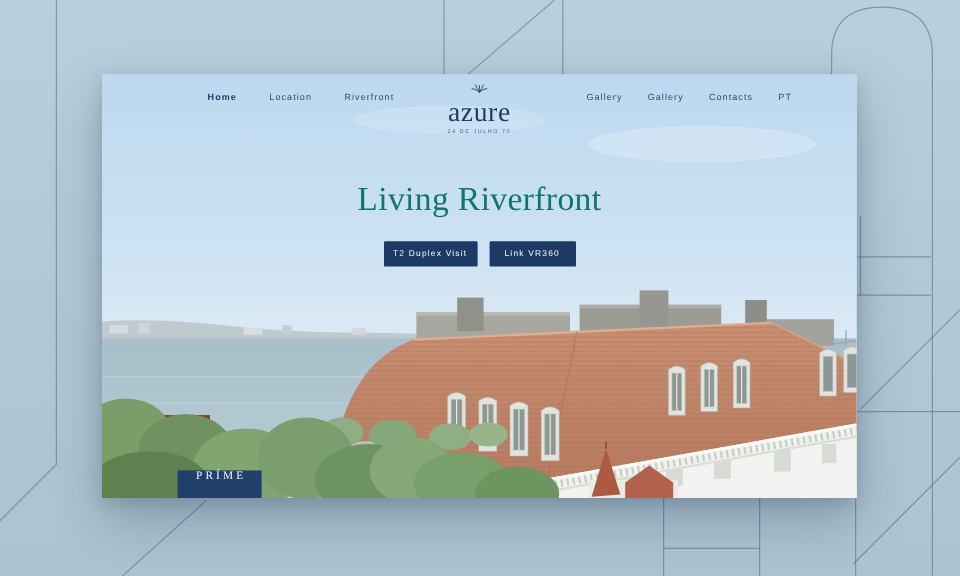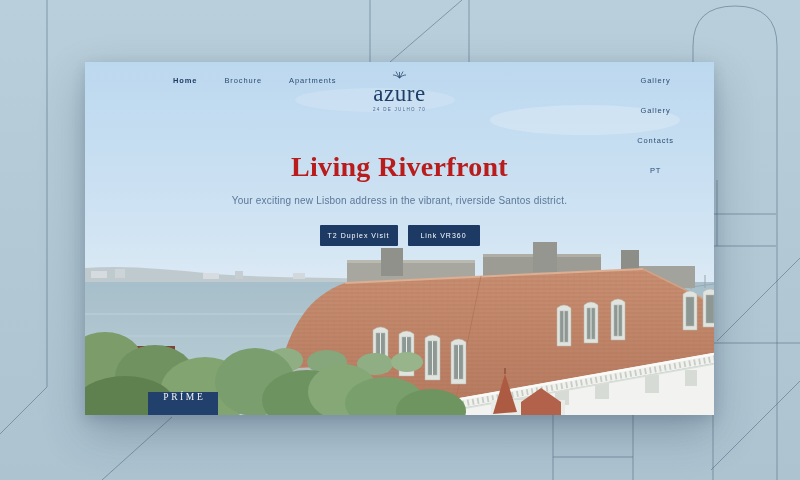--- a/index.html
+++ b/index.html
@@ -6,30 +6,30 @@
   body{width:800px;height:480px;overflow:hidden;font-family:"Liberation Sans",sans-serif;}
   .canvas{position:relative;width:800px;height:480px;background:linear-gradient(180deg,#b9cfdb 0%,#b2c8d4 55%,#adc3d0 100%);overflow:hidden;}
   .deco{position:absolute;inset:0;z-index:0;}
   .site{position:absolute;left:85px;top:62px;width:629px;height:353px;z-index:1;overflow:hidden;
         box-shadow:0 18px 40px rgba(40,60,85,.30),0 4px 12px rgba(40,60,85,.18);background:#c7def1;}
   .photo{position:absolute;inset:0;z-index:0;}
 
   
   .nav-left,.nav-right{position:absolute;top:14px;display:flex;align-items:center;z-index:3;margin-left:28px;}
   .nav-left{left:60px;gap:27px;}
-  .nav-right{right:40px;gap:21px;flex-direction:column;}
+  .nav-right{right:54px;gap:21px;}
   .nav-item{font-size:7.5px;letter-spacing:.9px;color:#2b4d73;cursor:pointer;white-space:nowrap;}
   .nav-item.active{font-weight:700;color:#1d3c64;}
   .logo{position:absolute;left:50%;top:3px;transform:translateX(-50%);text-align:center;z-index:3;cursor:pointer;}
   .logo-name{font-family:Liberation Serif, serif;font-size:23px;line-height:22px;letter-spacing:.5px;color:#1f3e66;}
   .logo-tagline{font-size:4.5px;letter-spacing:1.3px;color:#46688e;margin-top:2px;}
 
   
   .hero{position:absolute;left:0;right:0;top:90px;text-align:center;z-index:3;}
-  .hero-title{font-family:"Liberation Serif",serif;font-weight:700;font-size:28px;line-height:30px;color:#b91c1c;margin:0;letter-spacing:.3px;}
+  .hero-title{font-family:"Liberation Serif",serif;font-weight:400;font-size:28px;line-height:30px;color:#0f766e;margin:0;letter-spacing:.3px;}
   .hero-sub{font-size:10px;color:#5c7898;margin:13px 0 0;letter-spacing:.2px;}
   .hero-buttons{margin-top:19px;display:flex;justify-content:center;gap:10px;}
   .btn{display:inline-block;background:#1c3a64;color:#fdfeff;font-size:7px;letter-spacing:1px;
        height:21px;line-height:21px;text-align:center;border:none;border-radius:1px;cursor:pointer;
        font-family:"Liberation Sans",sans-serif;padding:0;}
   .btn.primary{width:78px;}
   .btn.secondary{width:72px;}
 
   
   .prime-badge{position:absolute;left:63px;top:330px;width:70px;height:32px;background:#21406b;z-index:3;
@@ -234,22 +234,22 @@
         <ellipse cx="170" cy="320" rx="40" ry="34" fill="#7a9e6d"></ellipse>
         <ellipse cx="222" cy="338" rx="45" ry="30" fill="#6d9361"></ellipse>
         <ellipse cx="258" cy="330" rx="35" ry="28" fill="#86a876"></ellipse>
         <ellipse cx="300" cy="341" rx="40" ry="26" fill="#79a06c"></ellipse>
         <ellipse cx="346" cy="349" rx="35" ry="22" fill="#6e945f"></ellipse>
       </g>
     </svg>
 
     <div class="nav-left">
       <span class="nav-item active">Home</span>
-      <span class="nav-item">Brochure</span>
-      <span class="nav-item">Apartments</span>
+      <span class="nav-item">Location</span>
+      <span class="nav-item">Riverfront</span>
     </div>
 
     <div class="logo">
       <svg width="18" height="9" viewBox="0 0 18 9">
         <g stroke="#2a4a70" stroke-width="0.8" fill="none">
           <path d="M9 8 V2"></path>
             <path d="M9 8 C7 6 5 5 2.5 5"></path>
             <path d="M9 8 C11 6 13 5 15.5 5"></path>
           <path d="M9 8 C7.5 5.5 6.5 3.5 5.5 1.5"></path>
             <path d="M9 8 C10.5 5.5 11.5 3.5 12.5 1.5"></path>
@@ -261,21 +261,20 @@
 
     <div class="nav-right">
       <span class="nav-item">Gallery</span>
       <span class="nav-item">Gallery</span>
       <span class="nav-item">Contacts</span>
       <span class="nav-item">PT</span>
     </div>
 
     <div class="hero">
       <h1 class="hero-title">Living Riverfront</h1>
-      <p class="hero-sub">Your exciting new Lisbon address in the vibrant, riverside Santos district.</p>
       <div class="hero-buttons">
         <button class="btn primary">T2 Duplex Visit</button>
         <button class="btn secondary">Link VR360</button>
       </div>
     </div>
 
     <div class="prime-badge">
       <span class="prime-label">PRÍME</span>
       <span class="prime-rule"></span>
     </div>

